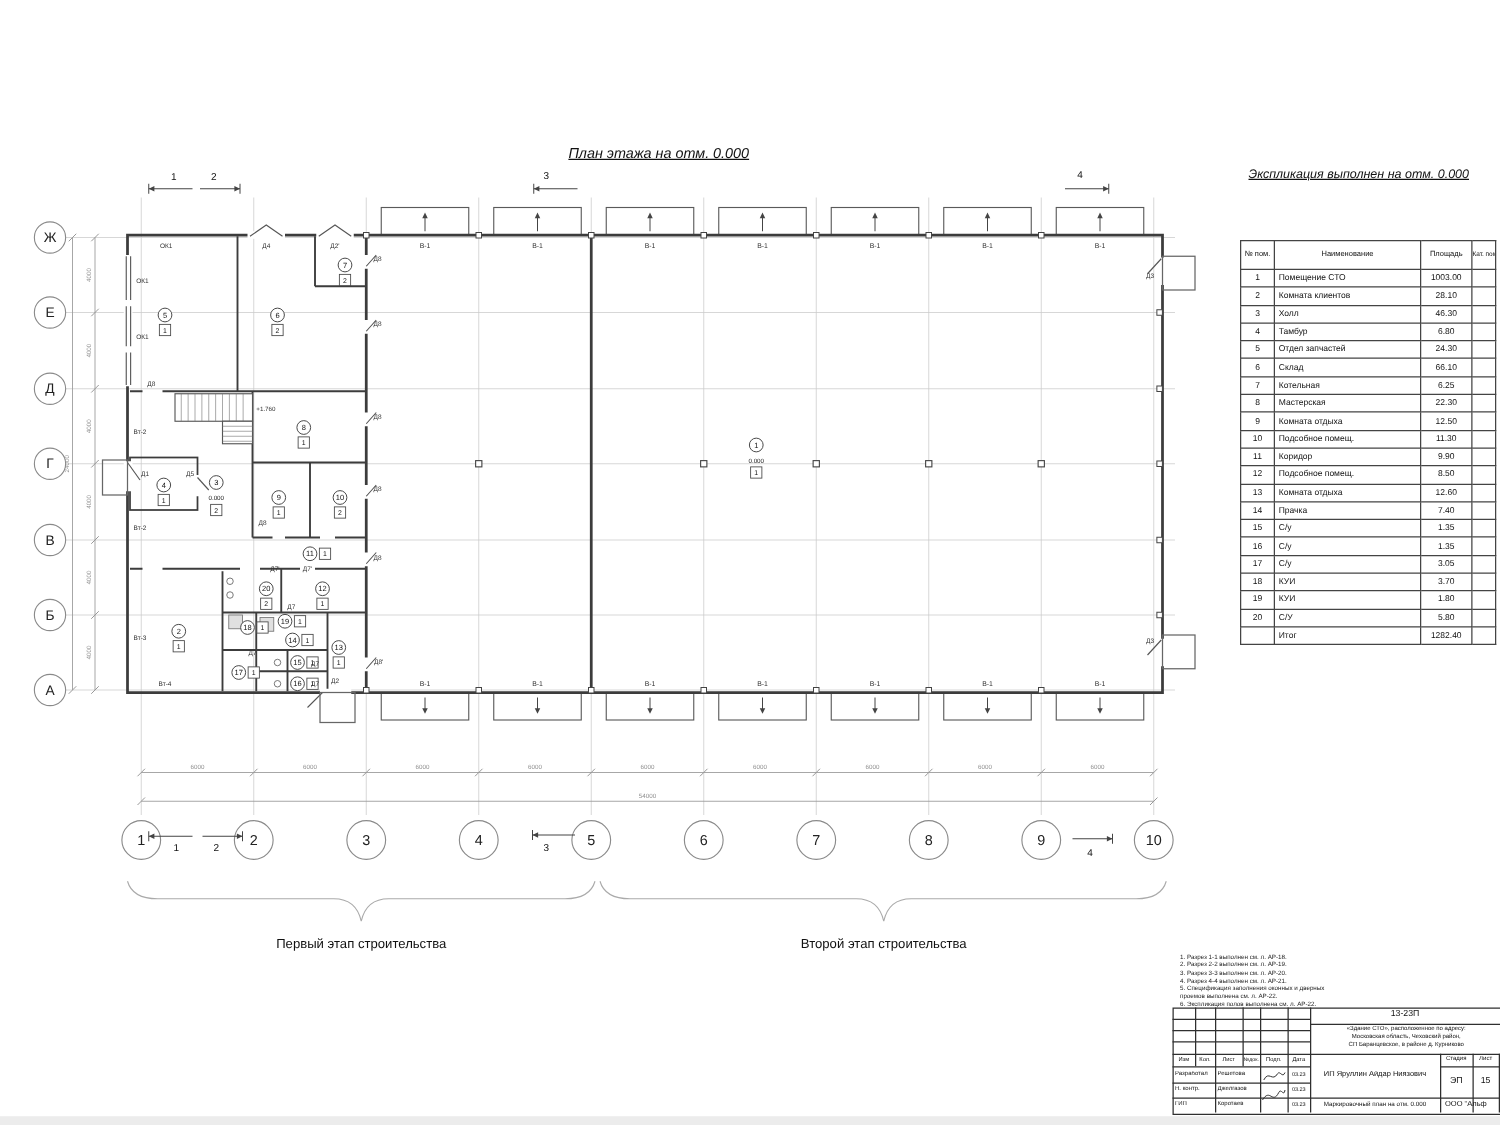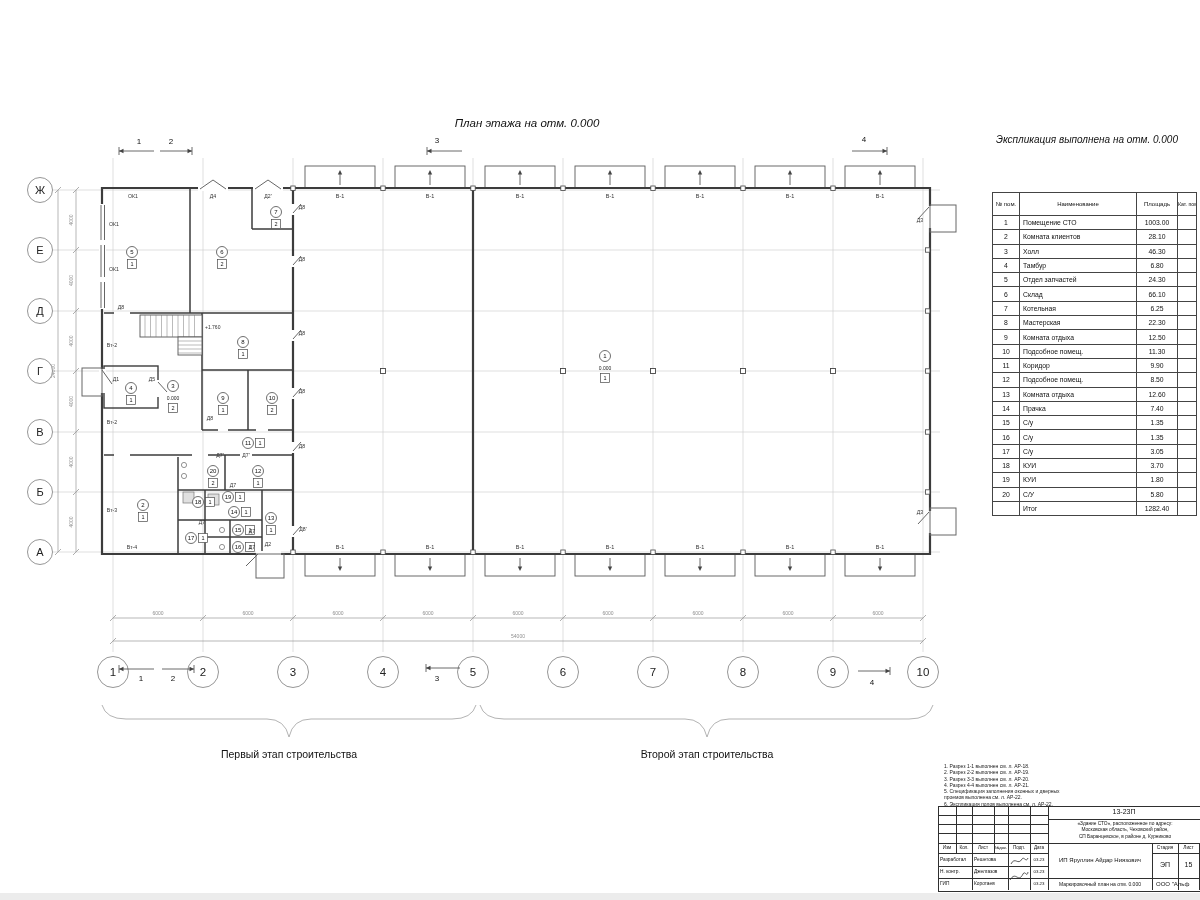--- a/index.html
+++ b/index.html
@@ -1,39 +1,39 @@
 <!DOCTYPE html>
 <html><head>
 <meta charset="utf-8">
 <style>
   html,body{margin:0;padding:0;width:1200px;height:900px;overflow:hidden;background:#fff;
     font-family:"Liberation Sans", sans-serif;}
   #stage{position:absolute;left:0;top:0;width:1200px;height:900px;}
   svg text{font-family:"Liberation Sans", sans-serif;}
-  .ttl{position:absolute;font-style:italic;color:#111;text-align:center;}
+  .ttl{position:absolute;font-style:italic;text-decoration:underline;color:#111;text-align:center;}
   #plan-title{left:402px;top:117px;width:250px;font-size:11.5px;}
   #sched-title{left:978px;top:134px;width:218px;font-size:10px;}
   #sched{position:absolute;left:992px;top:192px;width:200px;border-collapse:collapse;table-layout:fixed;}
   #sched td,#sched th{border:0.8px solid #444;padding:0;font-weight:normal;color:#111;overflow:hidden;white-space:nowrap;}
   #sched th{font-size:6px;height:22px;}
   #sched td{font-size:6.8px;height:13.3px;text-align:center;}
   #sched td.nm{text-align:left;padding-left:3px;}
   .notes{position:absolute;left:944px;top:763px;font-size:5px;line-height:6.3px;color:#222;}
   .tb{position:absolute;color:#111;overflow:hidden;}
   .ln{position:absolute;background:#2f2f2f;}
   .ctr{text-align:center;}
   #bottom-strip{position:absolute;left:0;top:893px;width:1200px;height:7px;background:#ececec;}
 </style>
 </head>
 <body>
 
 <div id="stage">
 
   <div id="plan-title" class="ttl">План этажа на отм. 0.000</div>
-  <div id="sched-title" class="ttl">Экспликация выполнена на отм. 0.000</div>
+  <div id="sched-title" class="ttl">Экспликация выполнен на отм. 0.000</div>
 
   <svg id="plan" width="1200" height="900" viewBox="0 0 1200 900">
     <g id="g-grid">
         <line x1="113" y1="158" x2="113" y2="652" stroke="#c9c9c9" stroke-width="0.6"></line>
         <line x1="203" y1="158" x2="203" y2="652" stroke="#c9c9c9" stroke-width="0.6"></line>
         <line x1="293" y1="158" x2="293" y2="652" stroke="#c9c9c9" stroke-width="0.6"></line>
         <line x1="383" y1="158" x2="383" y2="652" stroke="#c9c9c9" stroke-width="0.6"></line>
         <line x1="473" y1="158" x2="473" y2="652" stroke="#c9c9c9" stroke-width="0.6"></line>
         <line x1="563" y1="158" x2="563" y2="652" stroke="#c9c9c9" stroke-width="0.6"></line>
         <line x1="653" y1="158" x2="653" y2="652" stroke="#c9c9c9" stroke-width="0.6"></line>

